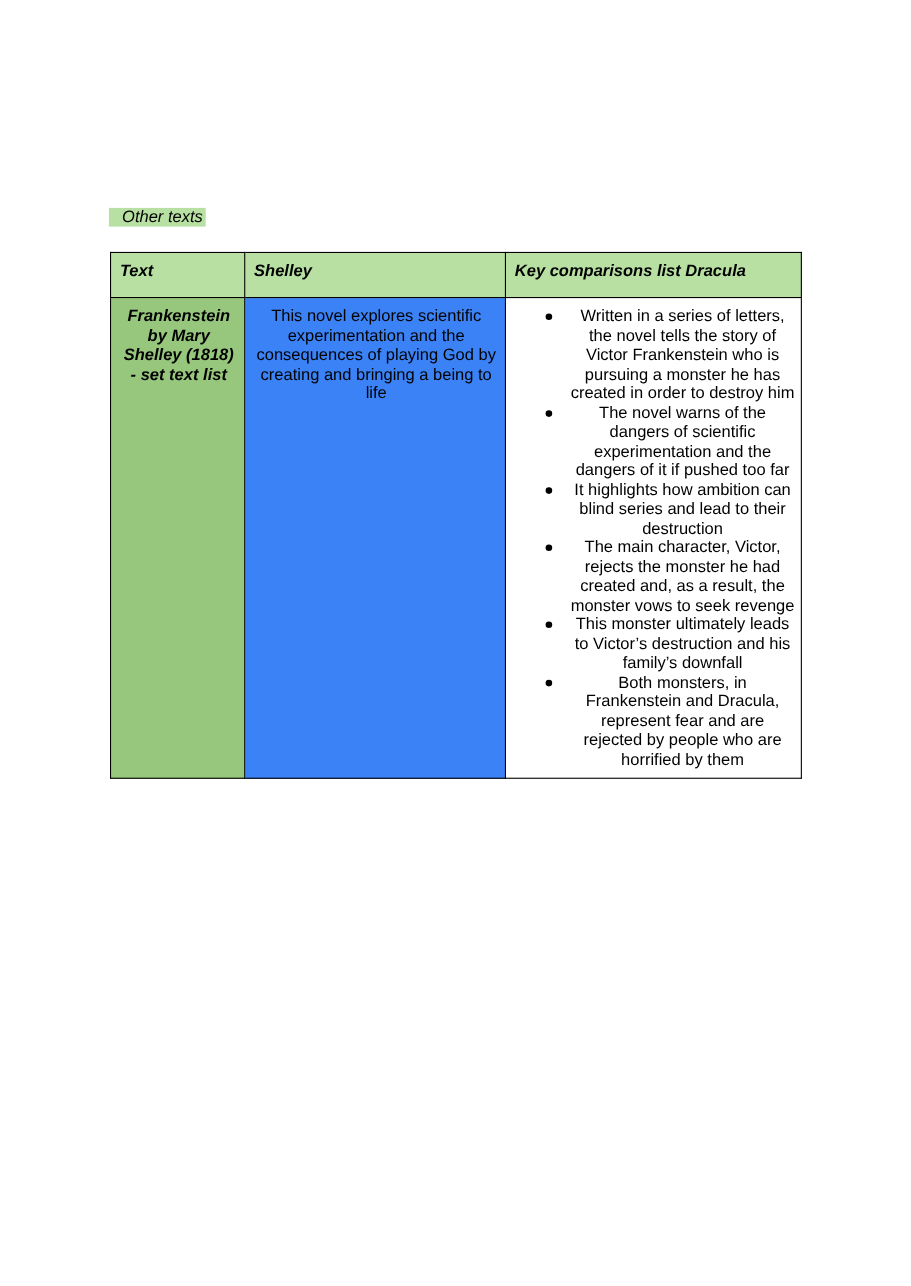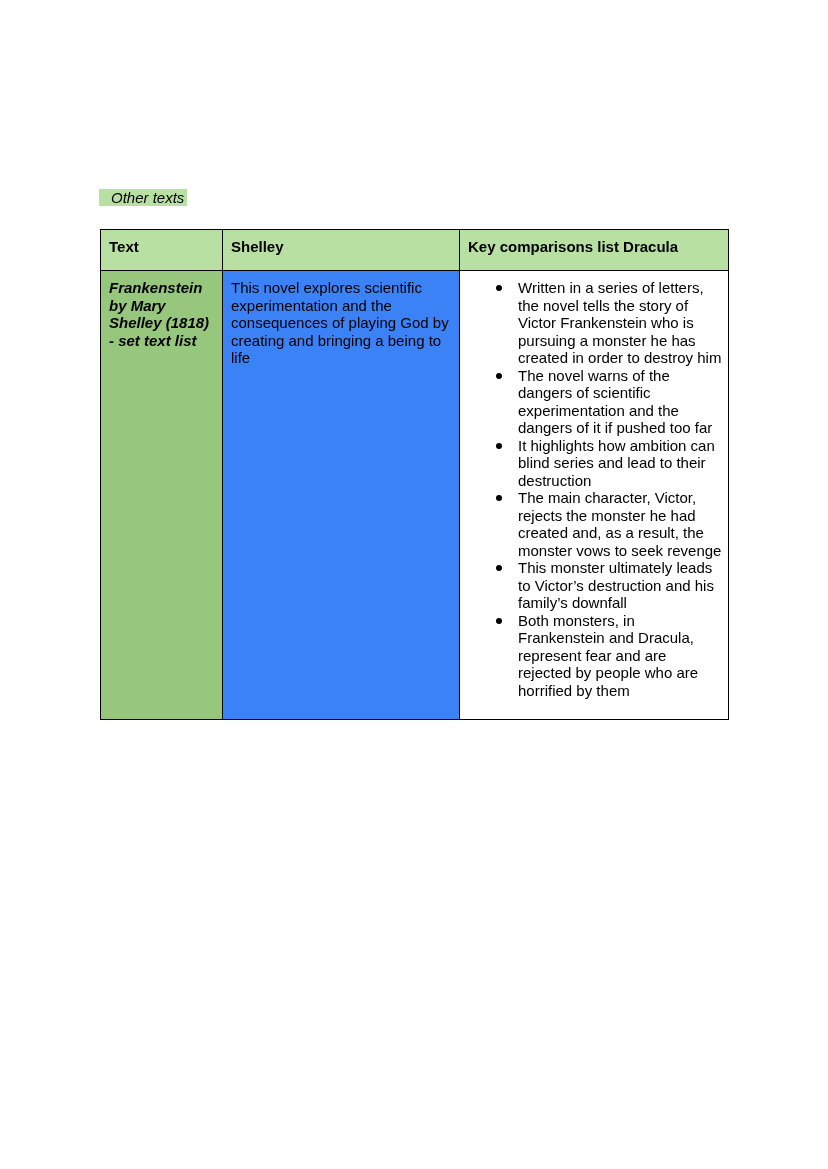--- a/index.html
+++ b/index.html
@@ -41,37 +41,39 @@
     vertical-align: top;
     box-sizing: border-box;
     font-size: 15px;
     line-height: 17.5px;
     text-align: left;
   }
   .comparison-table th {
     height: 41px;
     padding: 8px 6px 6px 8px;
     font-weight: bold;
+    font-style: italic;
     background: #b7e0a2;
   }
   .comparison-table td {
     height: 396px;
     padding: 8px 6px 8px 8px;
+    text-align: center;
   }
   td.text-cell {
     background: #97c77d;
     font-weight: bold;
     font-style: italic;
   }
   td.summary-cell {
     background: #3b82f6;
   }
   td.comparisons-cell {
     background: #ffffff;
-    padding: 8px 5px 20px 0;
+    padding: 8px 5px 8px 0;
   }
   .comparisons-cell ul {
     margin: 0;
     padding: 0 0 0 58px;
     list-style: none;
   }
   .comparisons-cell li {
     position: relative;
   }
   .comparisons-cell li::before {

